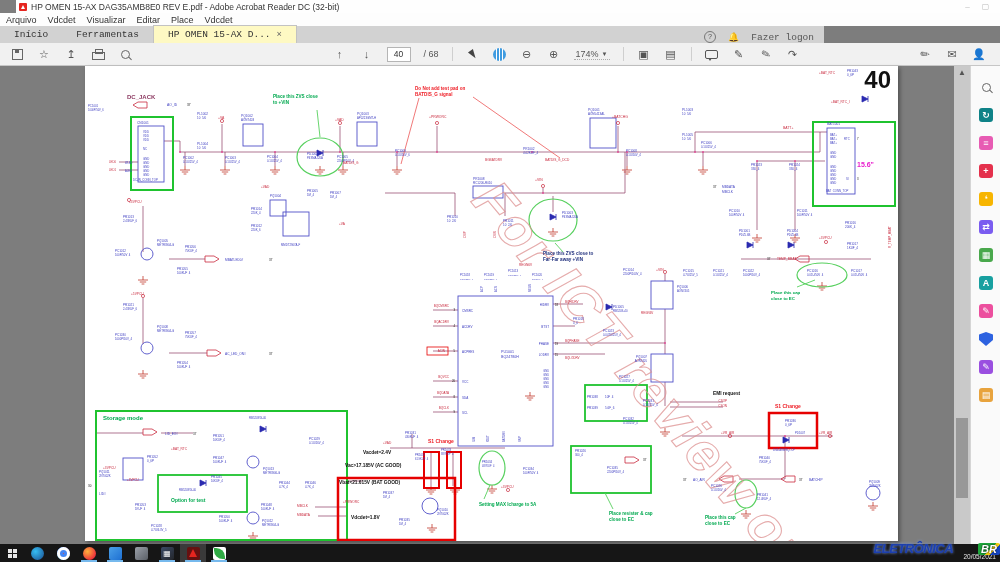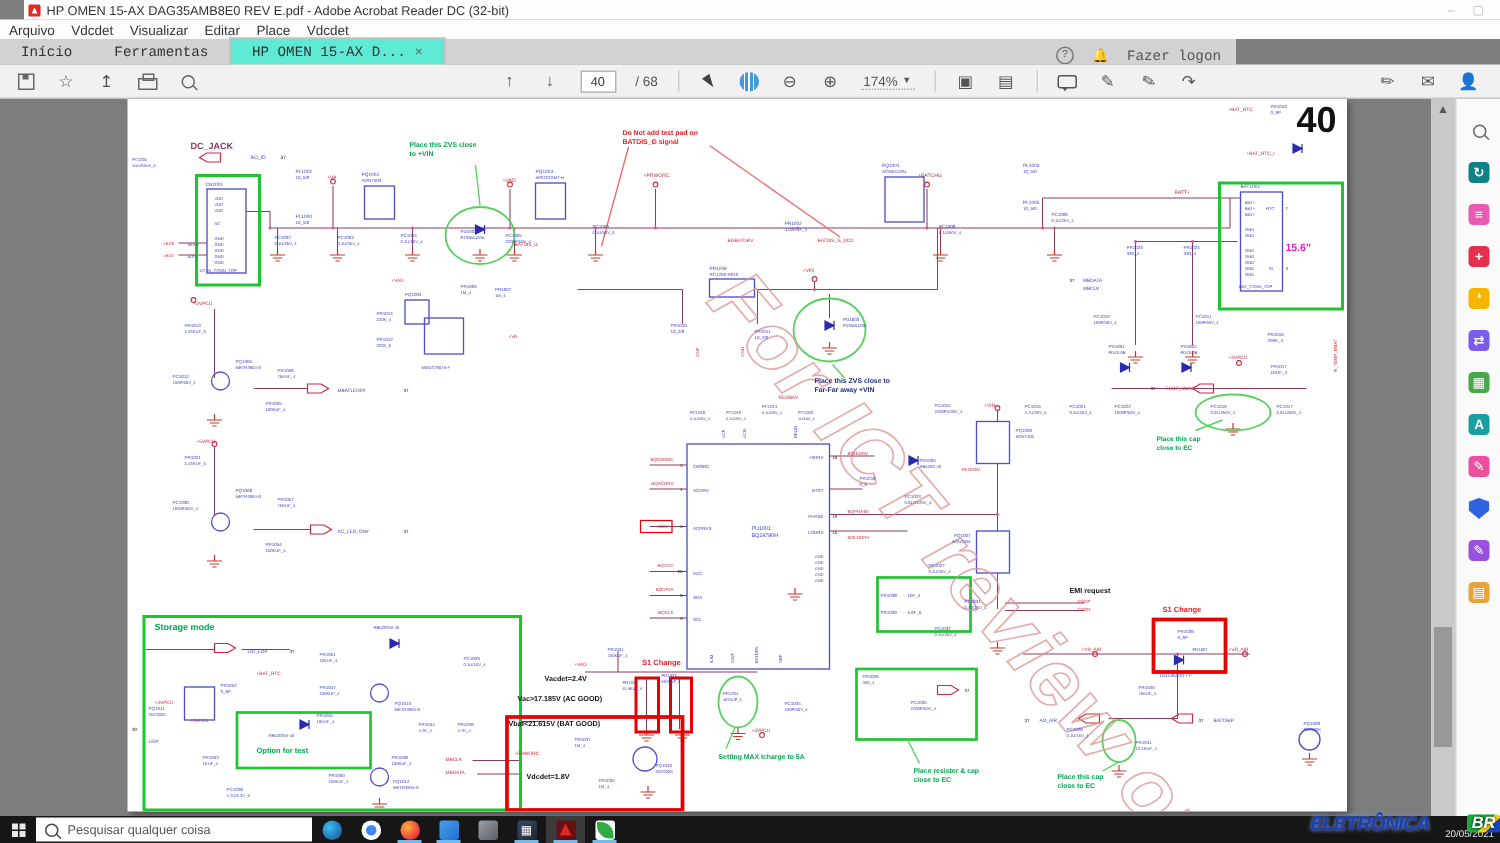--- a/index.html
+++ b/index.html
@@ -9,21 +9,21 @@
   .appicon{width:8px;height:8px;background:#e5251f;border-radius:1px;margin:0 4px 0 3px;position:relative;}
   .appicon:after{content:"";position:absolute;left:2px;top:2px;border-left:2px solid transparent;
     border-right:2px solid transparent;border-bottom:4px solid #fff;}
   .wctrl{margin-left:auto;display:flex;gap:12px;padding-right:8px;color:#b9b9b9;font-size:8px;}
   .menubar{position:absolute;left:0;top:13px;width:1000px;height:13px;background:#fdfdfd;
     display:flex;align-items:center;font-size:9px;color:#333;gap:11px;padding-left:6px;box-sizing:border-box;}
   .menubar span{cursor:default;}
   .tabbar{position:absolute;left:0;top:26px;width:824px;height:17px;background:#d2d2d2;
     display:flex;align-items:flex-end;font-size:9.5px;color:#333;font-family:Liberation Mono, monospace;}
   .tab{padding:3px 14px 3px;height:11px;display:flex;align-items:center;gap:6px;}
-  .tab.active{background:#5eead4;border:1px solid #c2c2c2;border-bottom:none;}
+  .tab.active{background:#fef9c3;border:1px solid #c2c2c2;border-bottom:none;}
   .tab .x{color:#666;font-size:9px;}
   .tabright{margin-left:auto;display:flex;align-items:center;gap:12px;padding-right:10px;color:#555;}
   .qmark{width:10px;height:10px;border:1px solid #777;border-radius:50%;font-size:7px;
     display:flex;align-items:center;justify-content:center;}
   .bell{font-size:9px;color:#9a9a9a;}
   .toolbar{position:absolute;left:0;top:43px;width:1000px;height:23px;background:#f1f1f1;
     border-bottom:1px solid #c6c6c6;display:flex;align-items:center;font-size:9px;color:#555;box-sizing:border-box;}
   .tgroup{display:flex;align-items:center;gap:13px;}
   .tg-left{padding-left:10px;}
   .tg-center{margin:0 auto;}
@@ -715,24 +715,20 @@
 
 <div class="taskbar">
   <div class="startbtn">
     <span class="winlogo">
         <i></i>
         <i></i>
         <i></i>
         <i></i>
       </span>
   </div>
-  <div class="tsearch">
-    <span class="mag"></span>
-    <span>Pesquisar qualquer coisa</span>
-  </div>
   <div id="tbicons" style="display:flex;">
       <div class="tbicon">
         <span class="ticon14" style="background: radial-gradient(circle at 35% 35%, rgb(53, 189, 242), rgb(27, 77, 143));"></span>
       </div>
       <div class="tbicon">
         <span class="ticon14" style="background: conic-gradient(rgb(234, 67, 53) 0deg, rgb(234, 67, 53) 25%, rgb(251, 188, 5) 25%, rgb(251, 188, 5) 50%, rgb(52, 168, 83) 50%, rgb(52, 168, 83) 75%, rgb(66, 133, 244) 75%); box-shadow: rgb(255, 255, 255) 0px 0px 0px 3px inset, rgb(66, 133, 244) 0px 0px 0px 6px inset;"></span>
       </div>
       <div class="tbicon">
         <span class="ticon14" style="background: radial-gradient(circle at 35% 35%, rgb(255, 177, 59), rgb(228, 0, 60));"></span>
         <span class="ul"></span>

